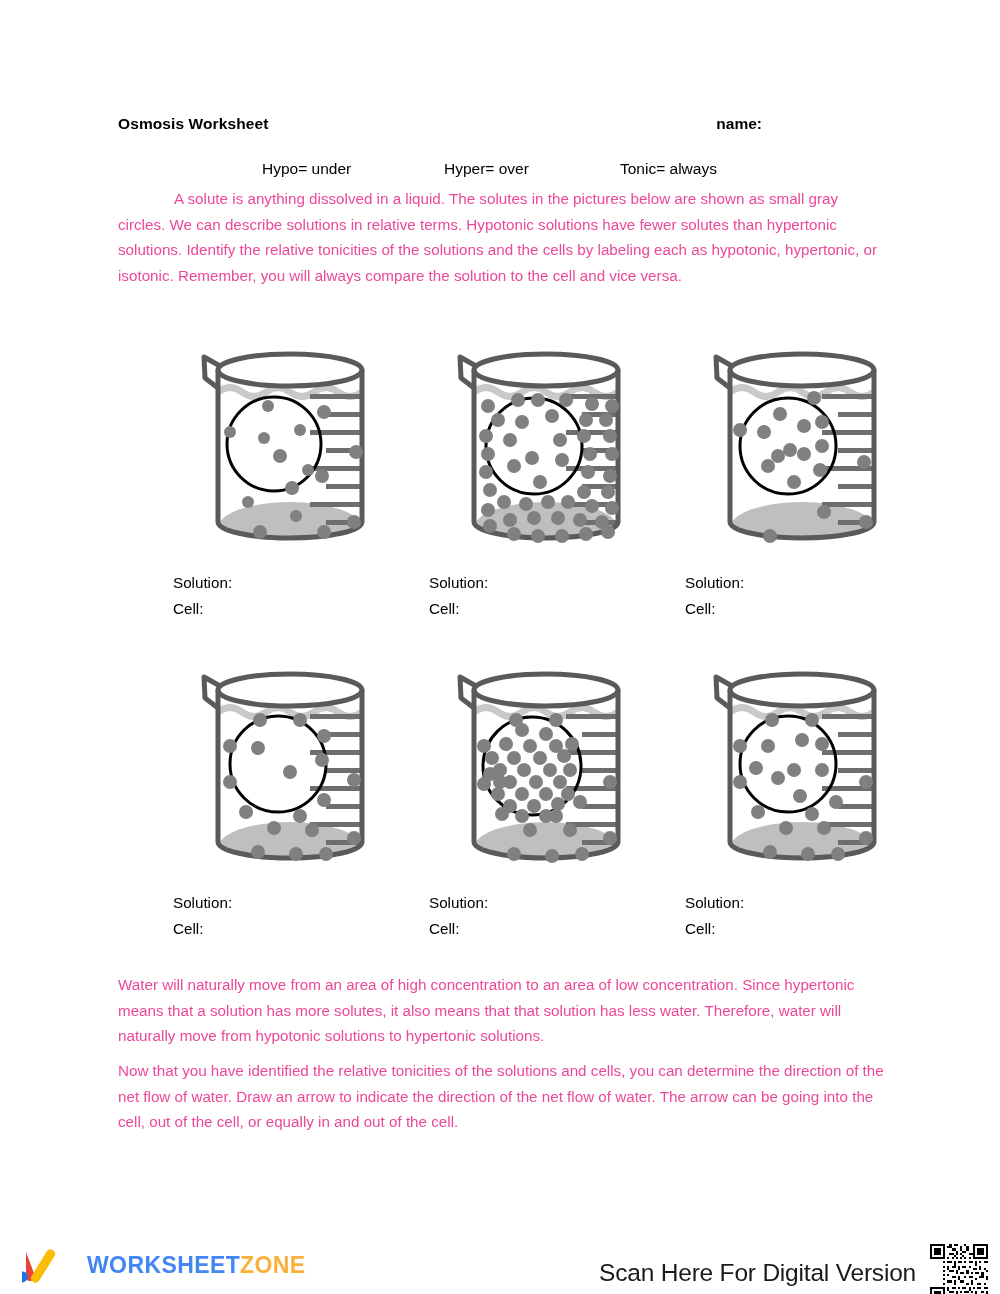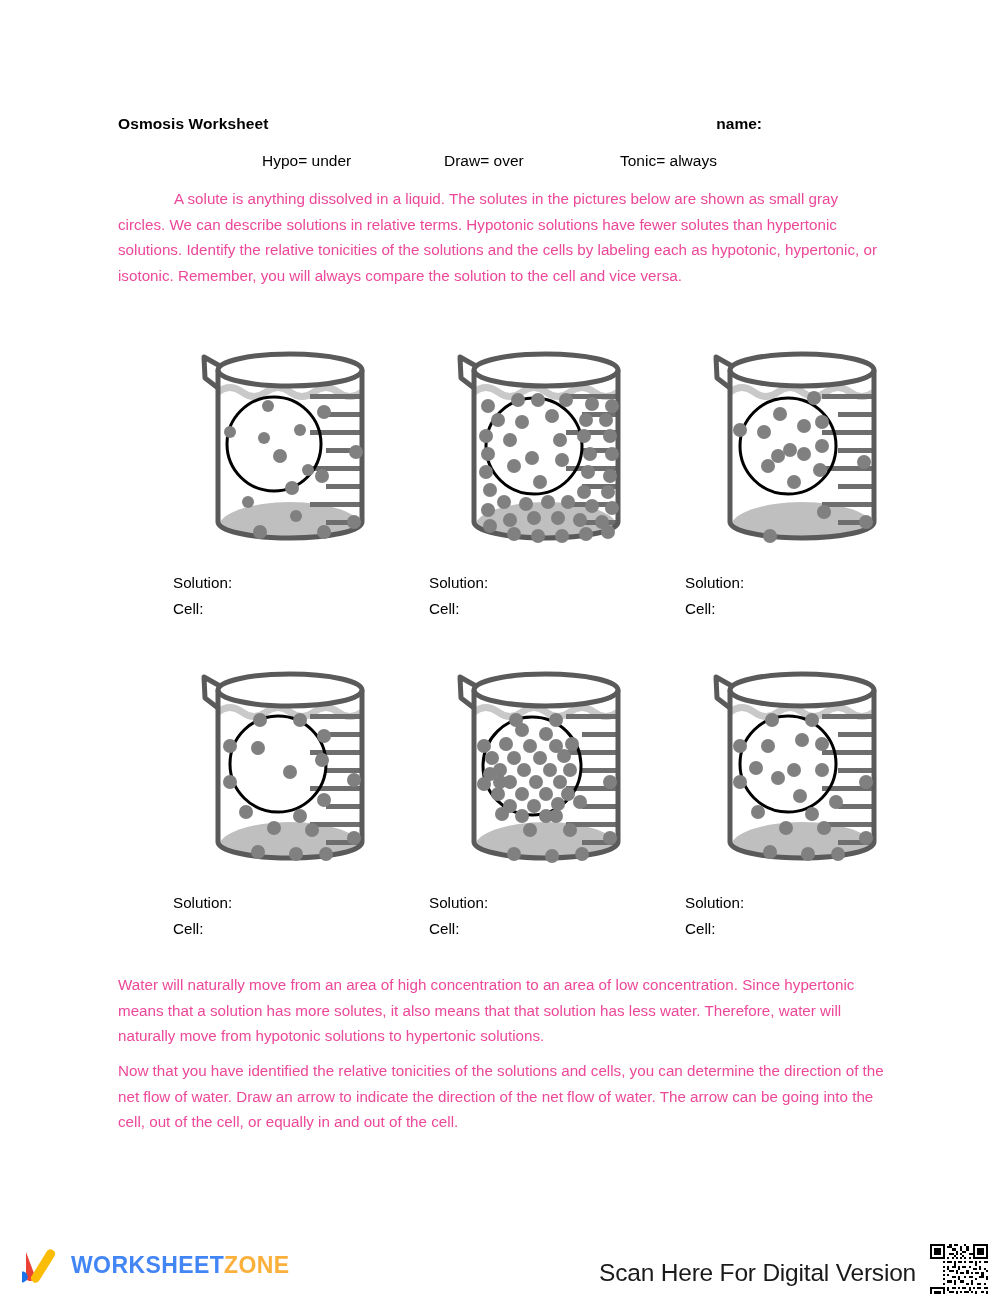--- a/index.html
+++ b/index.html
@@ -39,21 +39,21 @@
 
   .defs-row {
     position: absolute;
     left: 262px;
     top: 152px;
     width: 620px;
     font-size: 15.5px;
   }
   .defs-row .def {
     position: absolute;
-    top: 0;
+    top: 8px;
     white-space: nowrap;
   }
   .def-hypo  { left: 0px; }
   .def-hyper { left: 182px; }
   .def-tonic { left: 358px; }
 
   
   .para {
     position: absolute;
     font-size: 15.2px;
@@ -123,21 +123,21 @@
     top: 1236px;
     width: 1000px;
     height: 58px;
   }
   .logo {
     position: absolute;
     left: 22px;
     top: 10px;
     display: flex;
     align-items: center;
-    gap: 9px;
+    gap: 25px;
   }
   .logo-mark {
     width: 40px;
     height: 38px;
     position: relative;
     flex: none;
   }
   .logo-text {
     font-size: 23px;
     font-weight: bold;
@@ -171,21 +171,21 @@
 </head>
 <body>
 
 <div class="header-row">
   <div class="doc-title">Osmosis Worksheet</div>
   <div class="name-field">name:</div>
 </div>
 
 <div class="defs-row">
   <span class="def def-hypo">Hypo= under</span>
-  <span class="def def-hyper">Draw= over</span>
+  <span class="def def-hyper">Hyper= over</span>
   <span class="def def-tonic">Tonic= always</span>
 </div>
 
 <div class="para intro-para">A solute is anything dissolved in a liquid. The solutes in the pictures below are shown as small gray circles. We can describe solutions in relative terms. Hypotonic solutions have fewer solutes than hypertonic solutions. Identify the relative tonicities of the solutions and the cells by labeling each as hypotonic, hypertonic, or isotonic. Remember, you will always compare the solution to the cell and vice versa.</div>
 
 <div class="beaker-grid">
 
   <div class="beaker-row">
 
     <div class="beaker-cell col-0">

